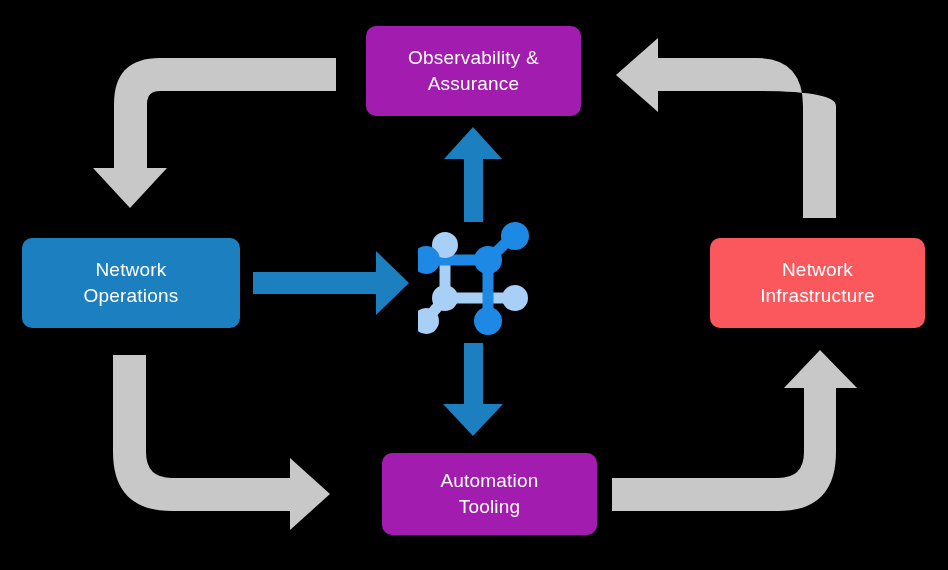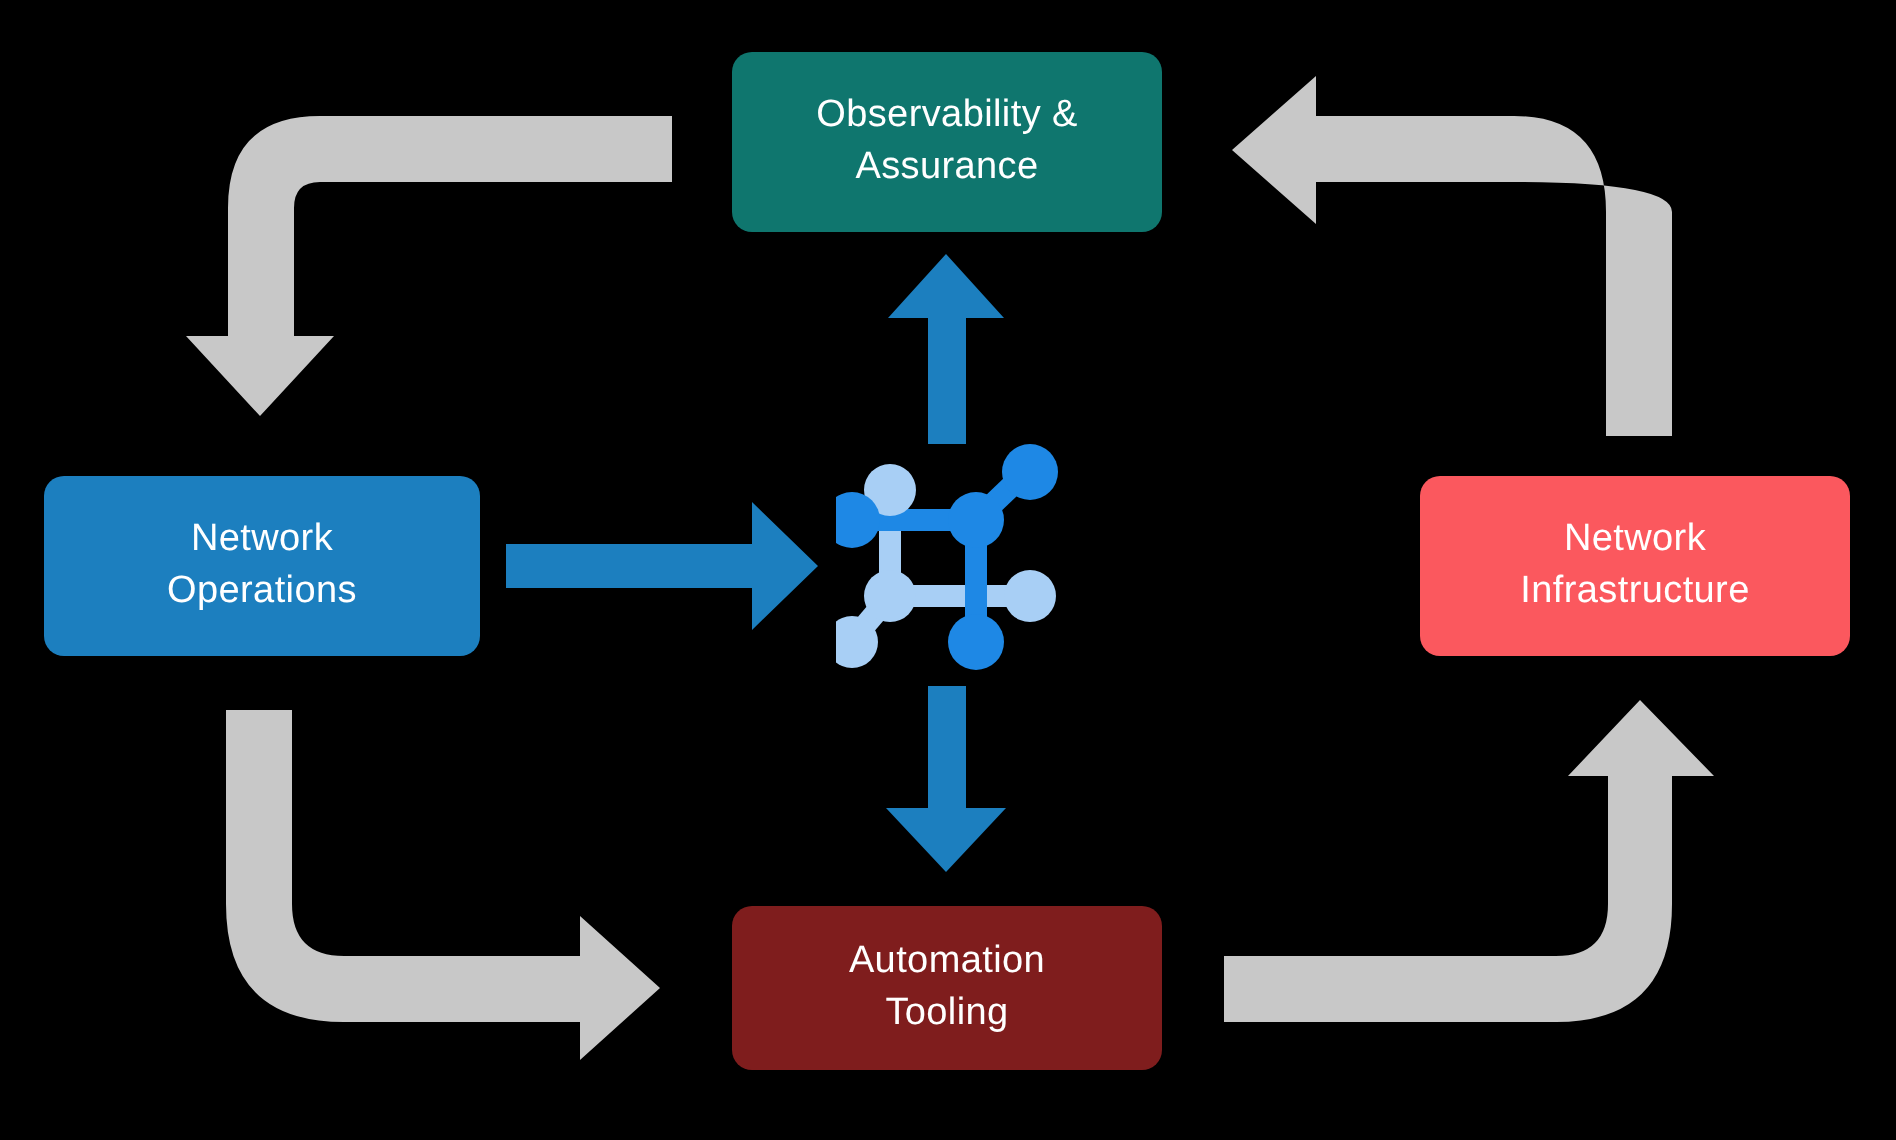--- a/index.html
+++ b/index.html
@@ -103,25 +103,25 @@
       <circle cx="8" cy="103" r="13" fill="#A8CFF5"></circle>
       <circle cx="97" cy="80" r="13" fill="#A8CFF5"></circle>
 
       <circle cx="8" cy="42" r="14" fill="#1E88E5"></circle>
       <circle cx="70" cy="42" r="14" fill="#1E88E5"></circle>
       <circle cx="97" cy="18" r="14" fill="#1E88E5"></circle>
       <circle cx="70" cy="103" r="14" fill="#1E88E5"></circle>
     </svg>
   </div>
 
-  <div class="node-box" id="box-observability" style="background: #0f766e;">Observability &amp;
+  <div class="node-box" id="box-observability" style="background: #a21caf;">Observability &amp;
 Assurance</div>
 
   <div class="node-box" id="box-operations" style="background: rgb(28, 127, 191);">Network
 Operations</div>
 
   <div class="node-box" id="box-infrastructure" style="background: rgb(251, 88, 94);">Network
 Infrastructure</div>
 
-  <div class="node-box" id="box-automation" style="background: #7f1d1d;">Automation
+  <div class="node-box" id="box-automation" style="background: #a21caf; margin-left: 16px;">Automation
 Tooling</div>
 
 </div>
 
 </body></html>

